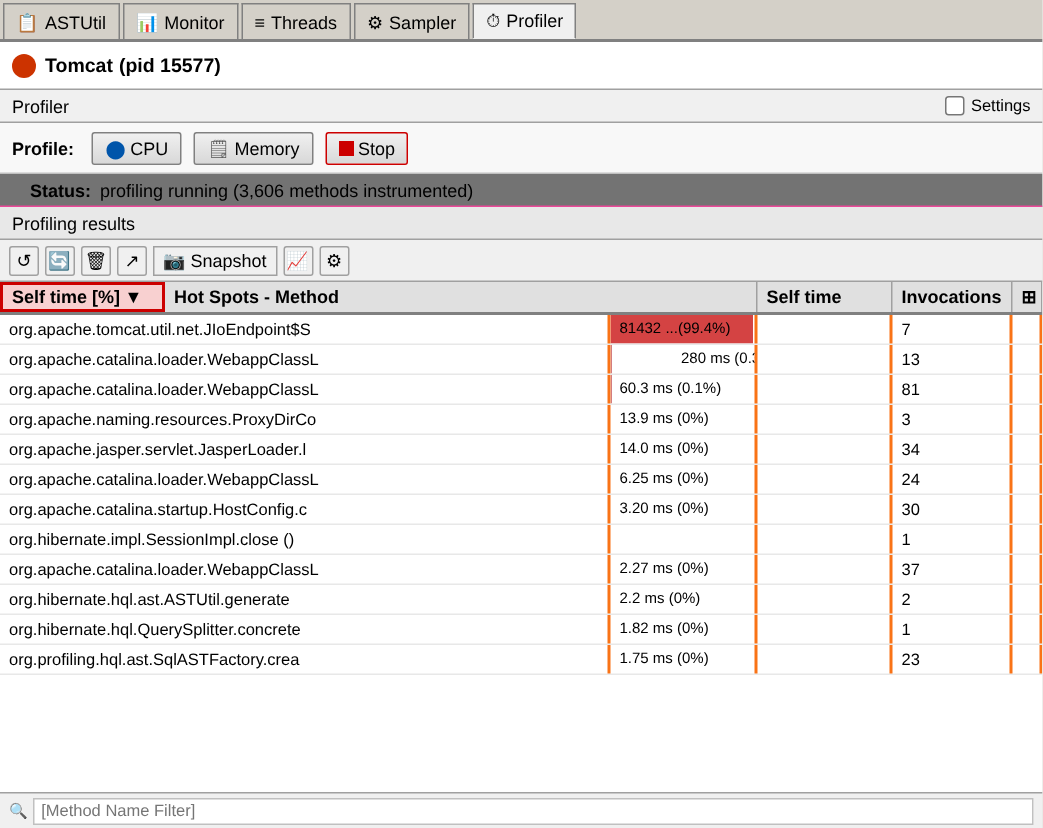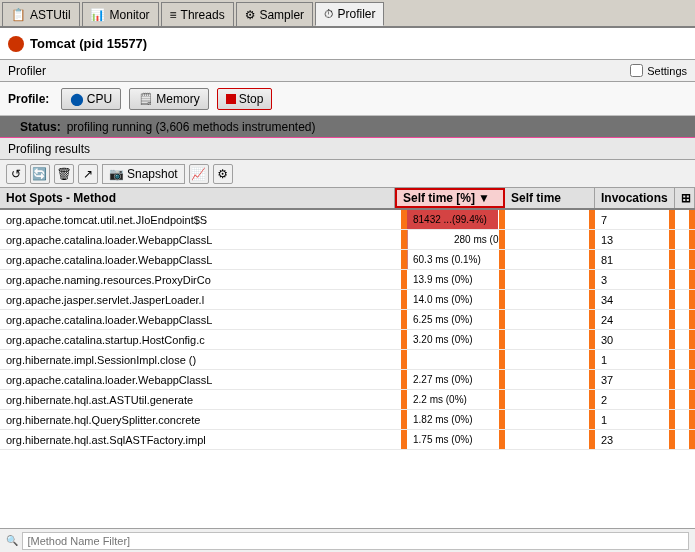--- a/index.html
+++ b/index.html
@@ -155,21 +155,21 @@
     .th-invocations { width: 80px; }
     .th-icon { width: 20px; min-width: 20px; }
     .table-row {
       display: flex;
       border-bottom: 1px solid #e8e8e8;
       height: 20px;
       align-items: center;
     }
     .td {
       padding: 1px 6px;
-      border-right: 6px solid #f97316;
+      border-right: 2px solid #f97316;
       font-size: 11px;
       overflow: hidden; text-overflow: ellipsis; white-space: nowrap;
       height: 100%; display: flex; align-items: center;
     }
     .td-method { flex: 1; min-width: 0; }
     .td-self-pct { width: 98px; position: relative; }
     .td-self-time { width: 90px; }
     .td-invocations { width: 80px; }
     .td-icon { width: 20px; min-width: 20px; }
 
@@ -299,26 +299,26 @@
     </button>
     <button class="toolbar-btn">
       <span>⚙</span>
     </button>
   </div>
 
   <div class="table-section">
     <div class="table-container">
 
       <div class="table-header">
-        <div class="th th-method">
-          <span>Hot Spots - Method</span>
-        </div>
         <div class="th th-self-pct sorted">
           <span>Self time [%]</span>
           <span style="margin-left:3px;">▼</span>
+        </div>
+        <div class="th th-method">
+          <span>Hot Spots - Method</span>
         </div>
         <div class="th th-self-time">
           <span>Self time</span>
         </div>
         <div class="th th-invocations">
           <span>Invocations</span>
         </div>
         <div class="th th-icon">
           <span>⊞</span>
         </div>
@@ -429,21 +429,21 @@
     <div class="td td-method" title="org.hibernate.hql.QuerySplitter.concrete">org.hibernate.hql.QuerySplitter.concrete</div>
     <div class="td td-self-pct" style="position:relative;">
       <div class="bar-bg" style="width:0%; background:#cc6666;"></div>
       <span class="bar-text" style="position:relative;z-index:1;font-size:10px;">1.82 ms  (0%)</span>
     </div>
     <div class="td td-self-time"></div>
     <div class="td td-invocations">1</div>
     <div class="td td-icon"></div>
   </div>
           <div class="table-row">
-    <div class="td td-method" title="org.hibernate.hql.ast.SqlASTFactory.crea">org.hibernate.hql.ast.SqlASTFactory.impl</div>
+    <div class="td td-method" title="org.hibernate.hql.ast.SqlASTFactory.crea">org.profiling.hql.ast.SqlASTFactory.crea</div>
     <div class="td td-self-pct" style="position:relative;">
       <div class="bar-bg" style="width:0%; background:#cc6666;"></div>
       <span class="bar-text" style="position:relative;z-index:1;font-size:10px;">1.75 ms  (0%)</span>
     </div>
     <div class="td td-self-time"></div>
     <div class="td td-invocations">23</div>
     <div class="td td-icon"></div>
   </div>
         </div>
     </div>

